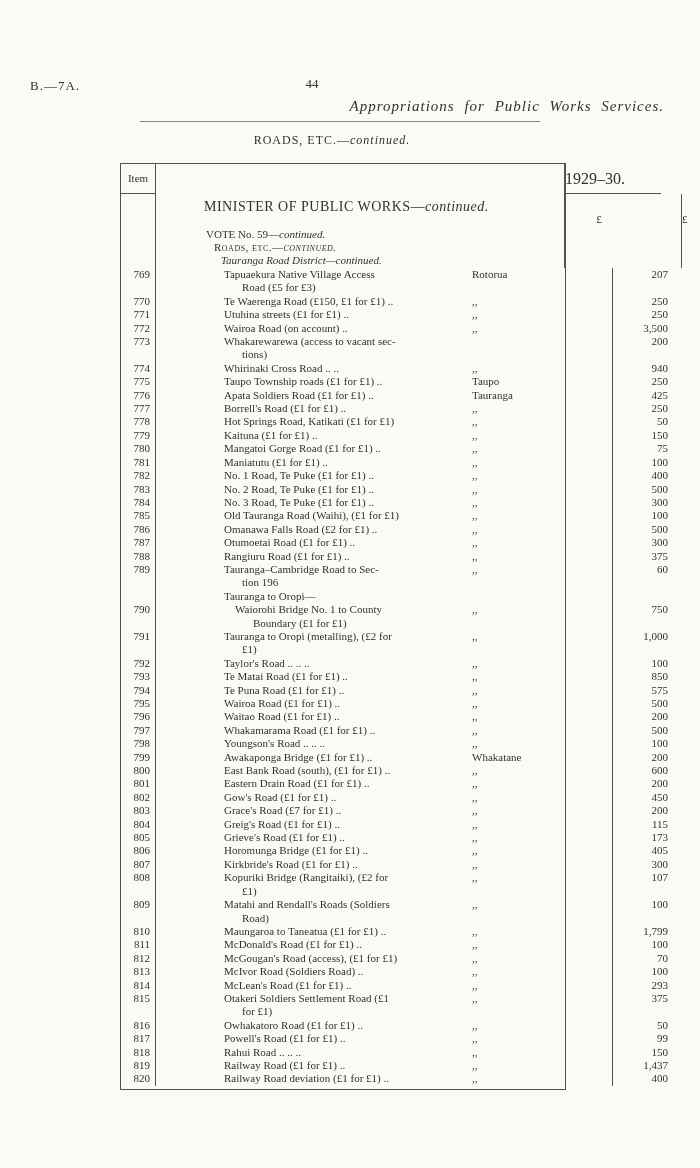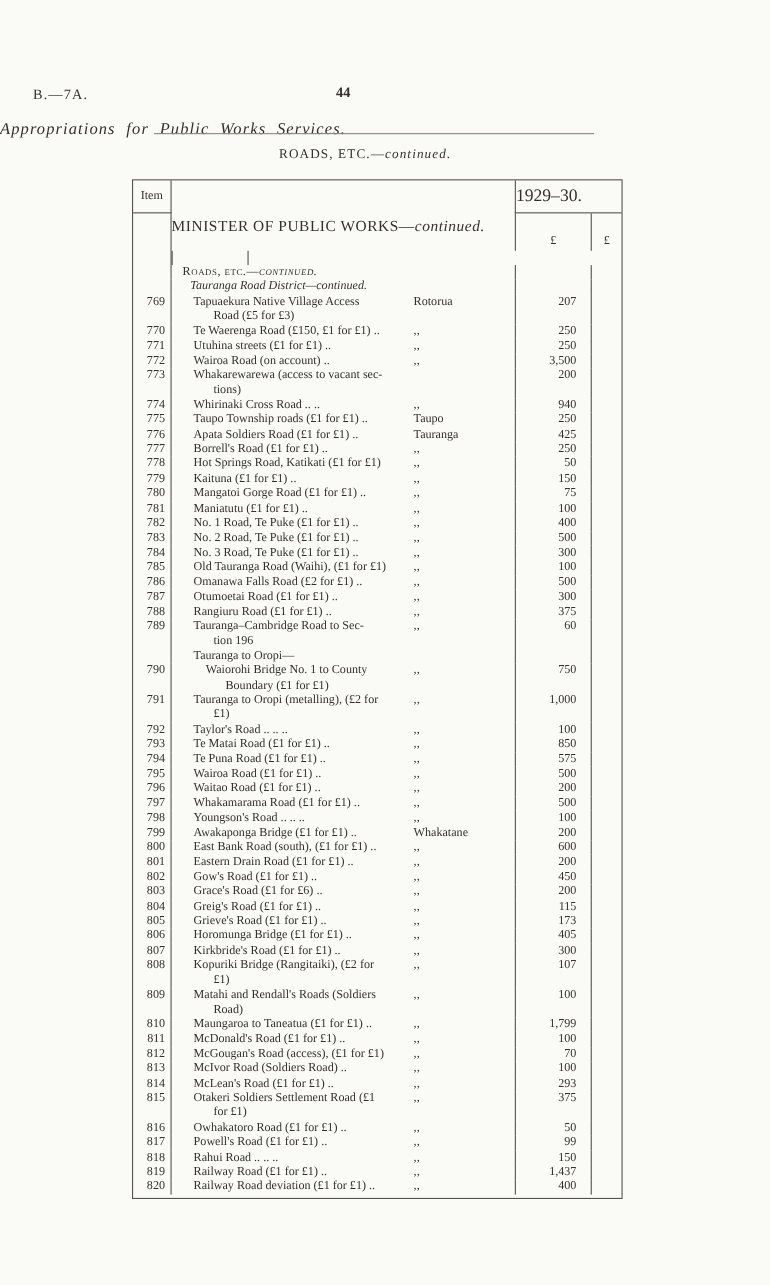--- a/index.html
+++ b/index.html
@@ -1,28 +1,28 @@
 <!DOCTYPE html>
 <html><head>
 <meta charset="utf-8">
 <style>
   * { margin:0; padding:0; box-sizing:border-box; }
   :root { --line:#55524c; --ink:#34312c; --paper:#fafaf7; }
   html,body { width:700px; height:1168px; }
   body { background:var(--paper); font-family:"Liberation Serif", serif; color:var(--ink); position:relative; overflow:hidden; }
 
   .doc-ref { position:absolute; left:30px; top:78px; font-size:13px; letter-spacing:1px; }
-  .page-number { position:absolute; left:0; width:624px; top:76px; text-align:center; font-size:13px;font-weight:bold; }
-  .doc-title { position:absolute; left:0; width:664px; top:98px; text-align:left; font-style:italic; font-size:15px; letter-spacing:1px; word-spacing:5px;margin-top:12px; }
+  .page-number { position:absolute; left:0; width:624px; top:76px; text-align:center; font-size:13px; }
+  .doc-title { position:absolute; left:0; width:664px; top:98px; text-align:right; font-style:italic; font-size:15px; letter-spacing:1px; word-spacing:5px; }
   .title-rule { position:absolute; left:140px; top:121px; width:400px; border-top:1px solid #8a877f; }
   .section-heading { position:absolute; left:0; width:664px; top:133px; text-align:center; font-size:12px; letter-spacing:1px; }
 
   .table { position:absolute; left:120px; top:163px; width:446px; height:927px; border:1px solid var(--line); font-size:11px; line-height:13.4px; }
 
-  .hrow, .row { display:flex; align-items:stretch; }
+  .hrow, .row { display:flex; align-items:stretch;gap:48px; }
   .c-item  { flex:0 0 35px; border-right:1px solid var(--line); text-align:right; padding-right:5px; }
   .c-mid   { flex:0 0 312px; }
   .c-desc  { flex:0 0 220px; padding-left:20px; }
   .c-loc   { flex:0 0 92px; }
   .c-amt1  { flex:0 0 69px; border-left:1px solid var(--line); text-align:right; padding-right:13px; }
   .c-amt2  { flex:1 1 auto; border-left:1px solid var(--line); }
 
   .thead1 { height:30px; }
   .thead1 .c-item { display:flex; align-items:center; justify-content:center; padding-right:0; border-bottom:1px solid var(--line); }
   .h-year { flex:0 0 97px; border-left:1px solid var(--line); border-bottom:1px solid var(--line); display:flex; align-items:center; justify-content:flex-start; font-size:16px; }
@@ -73,20 +73,21 @@
     <div class="c-amt1">
         <span>£</span>
       </div>
     <div class="c-amt2">
         <span>£</span>
       </div>
   </div>
 
   <div class="hrow pre-row pre-vote">
     <div class="c-item"></div>
+    <div class="c-mid">VOTE No. 59—<i>continued.</i></div>
     <div class="c-amt1"></div>
     <div class="c-amt2"></div>
   </div>
 
   <div class="hrow pre-row pre-roads">
     <div class="c-item"></div>
     <div class="c-mid">Roads, etc.—<i>continued.</i></div>
     <div class="c-amt1"></div>
     <div class="c-amt2"></div>
   </div>
@@ -479,21 +480,21 @@
 
     </div>
     <div class="c-loc">,,</div>
     <div class="c-amt1">450</div>
     <div class="c-amt2"></div>
   </div>
 
   <div class="row">
     <div class="c-item">803</div>
     <div class="c-desc">
-      <div class="dline dline1">Grace's Road (£1 for £6) ..</div>
+      <div class="dline dline1">Grace's Road (£7 for £1) ..</div>
 
     </div>
     <div class="c-loc">,,</div>
     <div class="c-amt1">200</div>
     <div class="c-amt2"></div>
   </div>
 
   <div class="row">
     <div class="c-item">804</div>
     <div class="c-desc">

